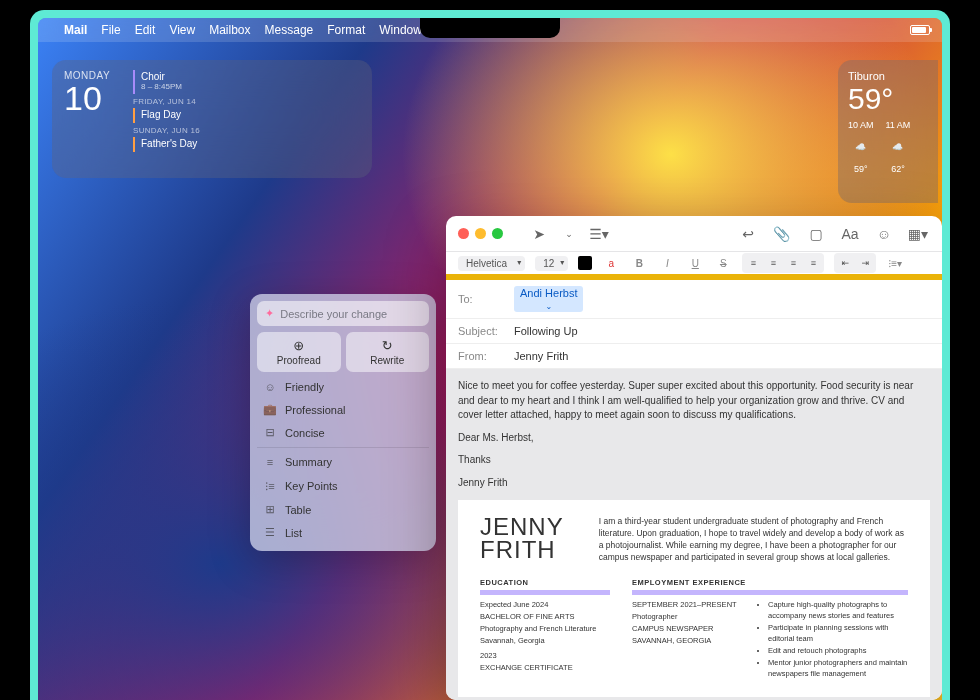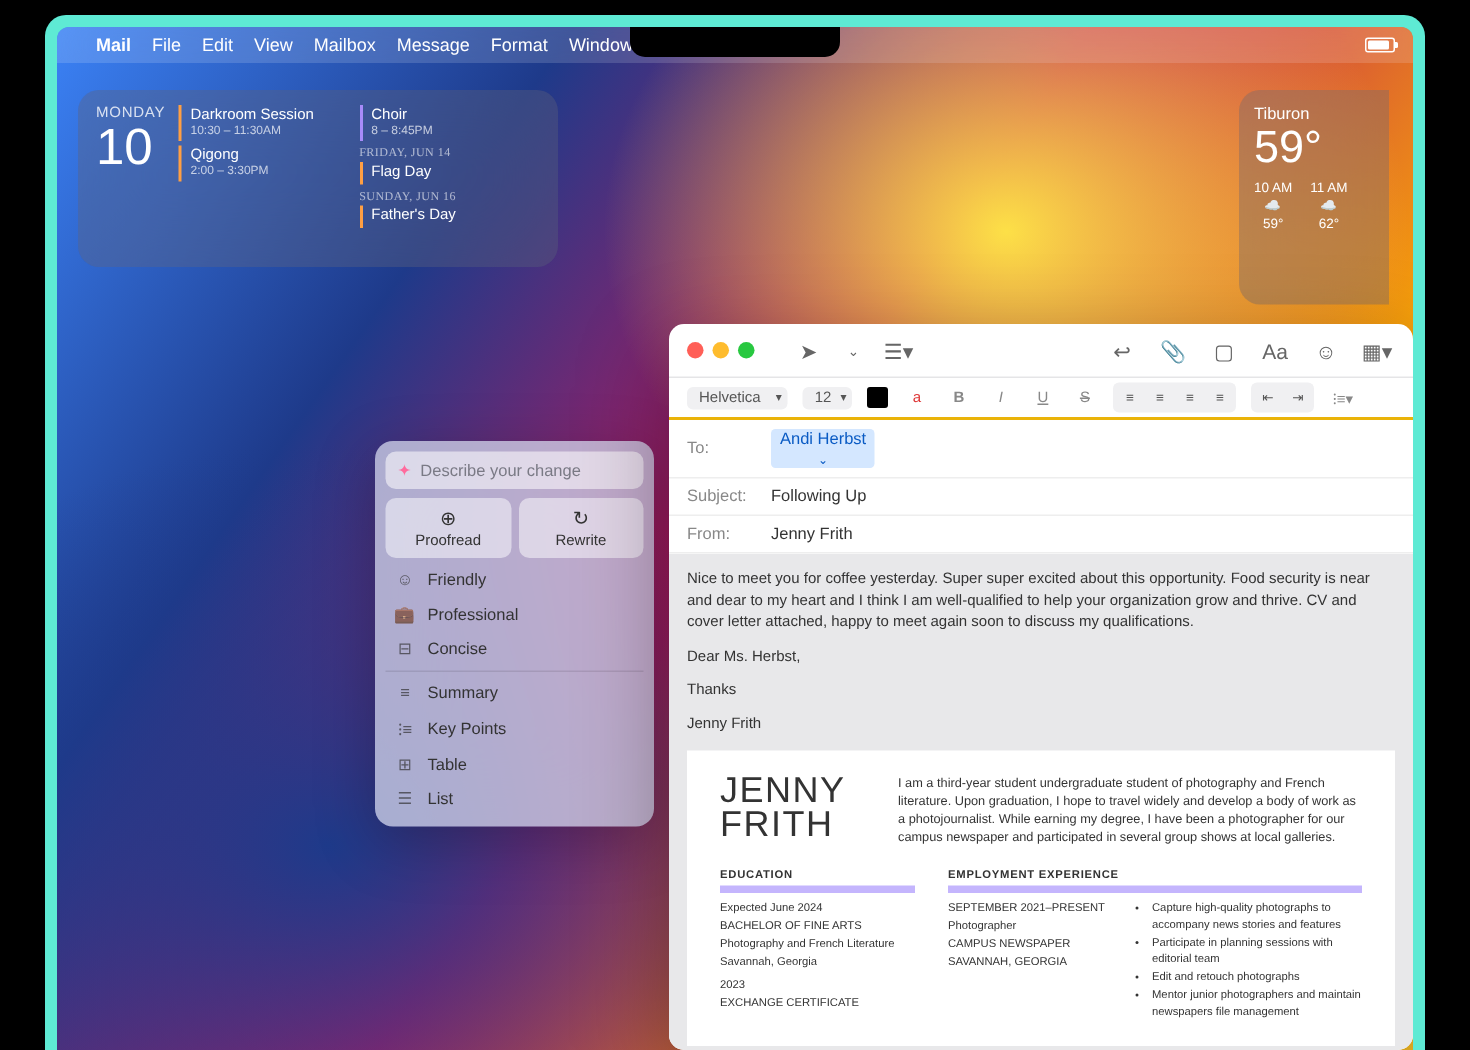--- a/index.html
+++ b/index.html
@@ -17,36 +17,36 @@
 .notch { position: absolute; top: 0; left: 50%; transform: translateX(-50%); width: 140px; height: 20px; background: #000; border-radius: 0 0 10px 10px; z-index: 1000; }
 
 .menubar { position: absolute; top: 0; left: 0; right: 0; height: 24px; background: rgba(255,255,255,0.15); backdrop-filter: blur(20px); display: flex; align-items: center; padding: 0 12px; font-size: 12px; color: #fff; z-index: 100; }
 .menubar .apple { font-size: 14px; margin-right: 14px; }
 .menubar .menu-item { margin-right: 14px; cursor: default; }
 .menubar .menu-app { font-weight: 600; }
 .menubar .right { margin-left: auto; display: flex; align-items: center; gap: 12px; }
 
 .widget { position: absolute; background: rgba(100,100,120,0.35); backdrop-filter: blur(30px); border-radius: 14px; color: #fff; }
 
-.cal-widget { top: 42px; left: 14px; width: 320px; height: 118px; padding: 10px 12px; display: flex; }
+.cal-widget { top: 42px; left: 14px; width: 320px; height: 118px; padding: 10px 12px; display: flex; gap: 14px; }
 .cal-left { flex: 0 0 55px; }
 .cal-day { font-size: 10px; opacity: 0.8; letter-spacing: 0.5px; }
 .cal-date { font-size: 34px; font-weight: 300; line-height: 1; }
 .cal-mid, .cal-right { flex: 1; font-size: 9px; }
 .cal-event { padding: 1px 0 3px 6px; border-left: 2px solid #ff9f43; margin-bottom: 3px; }
 .cal-event.purple { border-color: #a78bfa; }
 .cal-event-title { font-size: 10px; }
 .cal-event-time { opacity: 0.7; font-size: 8px; }
-.cal-header { opacity: 0.6; font-size: 8px; margin-bottom: 2px; letter-spacing: 0.3px; font-family: Liberation Serif, serif; }
-
-.weather-widget { top: 42px; right: 16px; width: 100px; height: 143px; padding: 10px; border-radius: 14px 0 0 14px; }
+.cal-header { opacity: 0.6; font-size: 8px; margin-bottom: 2px; letter-spacing: 0.3px; }
+
+.weather-widget { top: 42px; right: 4px; width: 100px; height: 143px; padding: 10px; border-radius: 14px 0 0 14px; }
 .weather-loc { font-size: 11px; font-weight: 500; }
 .weather-temp { font-size: 30px; font-weight: 300; }
 .weather-row { display: flex; gap: 12px; margin-top: 4px; font-size: 9px; }
-.weather-col { display: flex; flex-direction: column; align-items: center; gap: 2px; }
+.weather-col { display: flex; flex-direction: column; align-items: center; gap: 12px; }
 
 .photo-widget { top: 210px; right: 0; width: 80px; height: 200px; border-radius: 14px 0 0 14px; background: linear-gradient(#d4a8c4, #b88fa8); }
 
 .reminders-widget { top: 430px; right: 0; width: 100px; height: 140px; padding: 10px; border-radius: 14px 0 0 14px; background: rgba(180,140,100,0.4); }
 .reminders-title { font-size: 12px; font-weight: 600; margin-bottom: 6px; }
 .reminder-item { display: flex; align-items: center; gap: 6px; font-size: 10px; margin-bottom: 10px; }
 .reminder-circle { width: 12px; height: 12px; border: 1.5px solid #fb923c; border-radius: 50%; flex-shrink: 0; }
 
 .ai-panel { position: absolute; top: 276px; left: 212px; width: 186px; background: rgba(210,215,235,0.75); backdrop-filter: blur(30px); border-radius: 12px; padding: 7px; font-size: 11px; color: #333; box-shadow: 0 10px 40px rgba(0,0,0,0.25); }
 .ai-input { background: rgba(255,255,255,0.55); border-radius: 7px; padding: 6px 8px; display: flex; align-items: center; gap: 6px; color: #7a7a85; margin-bottom: 6px; }
@@ -60,21 +60,21 @@
 .mail-window { position: absolute; top: 198px; left: 408px; width: 496px; height: 484px; background: #fff; border-radius: 10px; box-shadow: 0 20px 60px rgba(0,0,0,0.35); overflow: hidden; display: flex; flex-direction: column; font-size: 11px; color: #333; }
 .mail-titlebar { height: 36px; display: flex; align-items: center; padding: 0 12px; gap: 6px; border-bottom: 1px solid #e5e5e7; }
 .traffic { width: 11px; height: 11px; border-radius: 50%; }
 .traffic.red { background: #ff5f57; }
 .traffic.yellow { background: #febc2e; }
 .traffic.green { background: #28c840; }
 .mail-tb-spacer { width: 12px; }
 .mail-tb-icon { width: 24px; height: 24px; display: flex; align-items: center; justify-content: center; color: #666; cursor: pointer; font-size: 14px; }
 .mail-tb-right { margin-left: auto; display: flex; gap: 10px; }
 
-.format-bar { height: 28px; display: flex; align-items: center; padding: 0 12px; gap: 10px; border-bottom: 2px solid #eab308; font-size: 10px; color: #555; }
+.format-bar { height: 28px; display: flex; align-items: center; padding: 0 12px; gap: 10px; border-bottom: 6px solid #eab308; font-size: 10px; color: #555; }
 .format-select { background: #f0f0f2; border-radius: 4px; padding: 2px 18px 2px 8px; position: relative; }
 .format-select::after { content: '▾'; position: absolute; right: 4px; font-size: 8px; }
 .format-swatch { width: 14px; height: 14px; background: #000; border-radius: 2px; }
 .format-btn { width: 18px; text-align: center; color: #888; cursor: pointer; }
 .format-group { display: flex; gap: 2px; background: #f0f0f2; border-radius: 4px; padding: 2px; }
 .format-group .fbtn { width: 18px; height: 16px; display: flex; align-items: center; justify-content: center; font-size: 9px; }
 
 .mail-headers { padding: 0; }
 .mail-header-row { display: flex; align-items: center; padding: 6px 12px; border-bottom: 1px solid #eee; gap: 8px; }
 .mail-header-label { width: 48px; color: #888; font-size: 11px; }
@@ -119,30 +119,20 @@
             <span style="position:absolute;left:1px;top:1px;bottom:1px;width:14px;background:#fff;border-radius:1px;"></span>
           </span>
   </div>
 </div>
 
 <div class="widget cal-widget">
   <div class="cal-left">
     <div class="cal-day">MONDAY</div>
     <div class="cal-date">10</div>
   </div>
-  <div class="cal-mid">
-    <div class="cal-event">
-      <div class="cal-event-title">Darkroom Session</div>
-      <div class="cal-event-time">10:30 – 11:30AM</div>
-    </div>
-    <div class="cal-event">
-      <div class="cal-event-title">Qigong</div>
-      <div class="cal-event-time">2:00 – 3:30PM</div>
-    </div>
-  </div>
   <div class="cal-right">
     <div class="cal-event purple">
       <div class="cal-event-title">Choir</div>
       <div class="cal-event-time">8 – 8:45PM</div>
     </div>
     <div class="cal-header">FRIDAY, JUN 14</div>
     <div class="cal-event">
       <div class="cal-event-title">Flag Day</div>
     </div>
     <div class="cal-header">SUNDAY, JUN 16</div>

